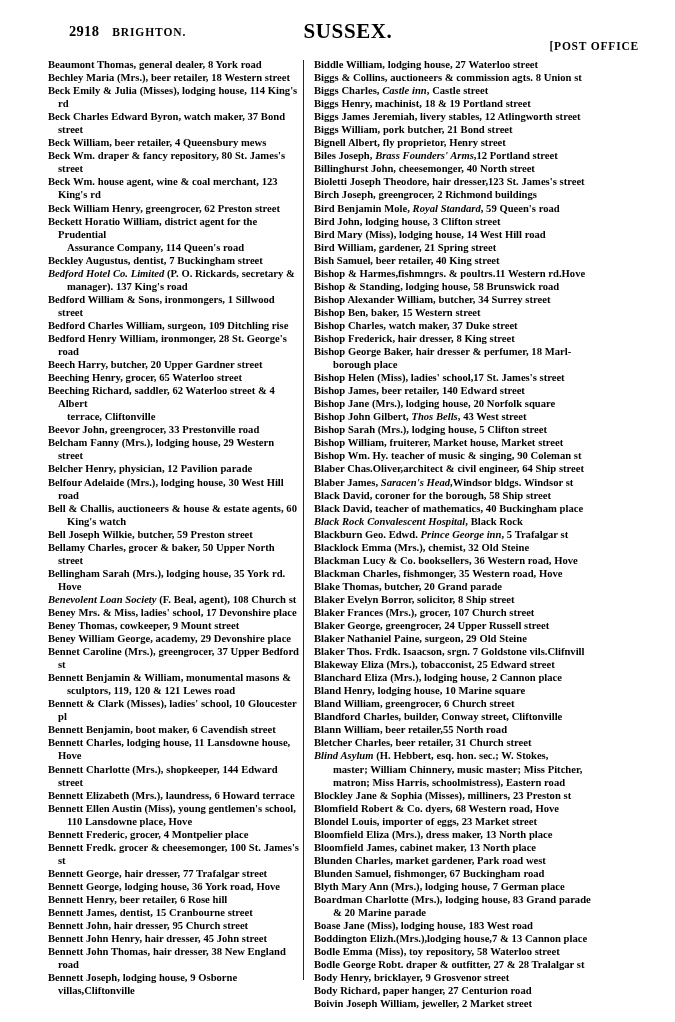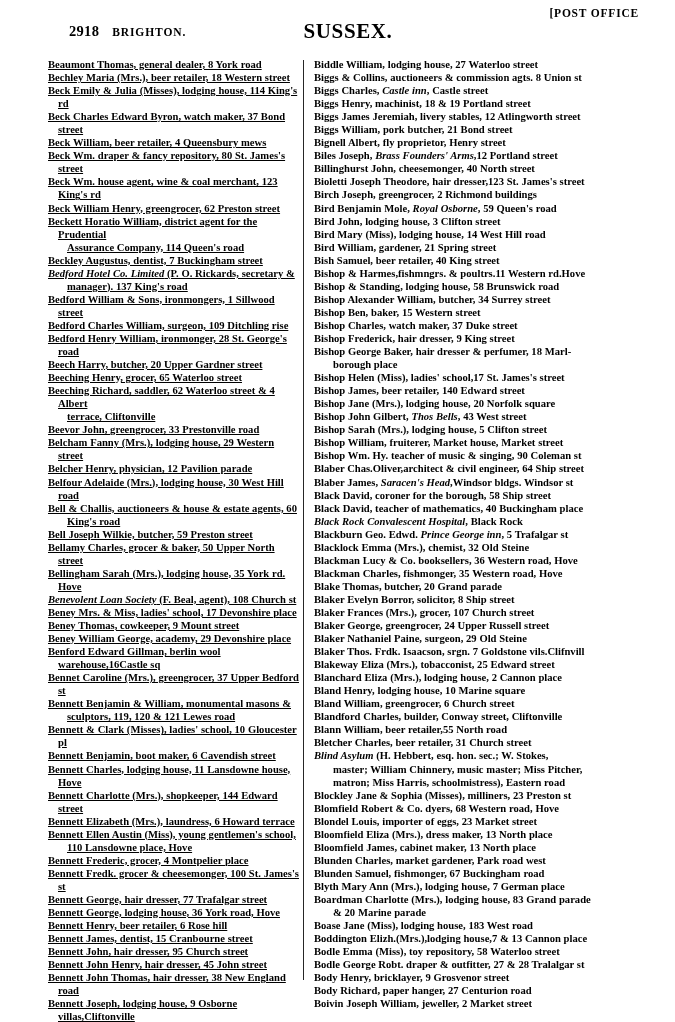--- a/index.html
+++ b/index.html
@@ -56,21 +56,21 @@
     right: 0;
     top: 19px;
     text-align: center;
     font-size: 21px;
     font-weight: 700;
     letter-spacing: 0.6px;
   }
   .rh-right {
     position: absolute;
     right: 36px;
-    top: 7px;
+    top: 40px;
     font-size: 11.5px;
     font-weight: 700;
     letter-spacing: 0.8px;
     white-space: nowrap;
   }
 
   
   .columns {
     position: absolute;
     top: 58px;
@@ -80,21 +80,20 @@
     display: flex;
     align-items: flex-start;
   }
   .col {
     box-sizing: border-box;
   }
   .col-left {
     width: 303px;
     padding-left: 48px;
     padding-right: 4px;
-    text-decoration: underline;
   }
   .rule {
     width: 1px;
     align-self: stretch;
     background: #000;
     margin: 2px 6px 2px 0;
     opacity: 0.85;
     flex: 0 0 1px;
     height: 920px;
   }
@@ -203,21 +202,21 @@
           <span class="ln">Belcham Fanny (Mrs.), lodging house, 29 Western street</span>
         </p>
         <p class="entry">
           <span class="ln">Belcher Henry, physician, 12 Pavilion parade</span>
         </p>
         <p class="entry">
           <span class="ln">Belfour Adelaide (Mrs.), lodging house, 30 West Hill road</span>
         </p>
         <p class="entry">
           <span class="ln">Bell &amp; Challis, auctioneers &amp; house &amp; estate agents, 60</span>
-          <span class="ln cont">King's road</span>
+          <span class="ln cont">King's watch</span>
         </p>
         <p class="entry">
           <span class="ln">Bell Joseph Wilkie, butcher, 59 Preston street</span>
         </p>
         <p class="entry">
           <span class="ln">Bellamy Charles, grocer &amp; baker, 50 Upper North street</span>
         </p>
         <p class="entry">
           <span class="ln">Bellingham Sarah (Mrs.), lodging house, 35 York rd. Hove</span>
         </p>
@@ -225,23 +224,20 @@
           <span class="ln"><i>Benevolent Loan Society</i> (F. Beal, agent), 108 Church st</span>
         </p>
         <p class="entry">
           <span class="ln">Beney Mrs. &amp; Miss, ladies' school, 17 Devonshire place</span>
         </p>
         <p class="entry">
           <span class="ln">Beney Thomas, cowkeeper, 9 Mount street</span>
         </p>
         <p class="entry">
           <span class="ln">Beney William George, academy, 29 Devonshire place</span>
-        </p>
-        <p class="entry">
-          <span class="ln">Benford Edward Gillman, berlin wool warehouse,16Castle sq</span>
         </p>
         <p class="entry">
           <span class="ln">Bennet Caroline (Mrs.), greengrocer, 37 Upper Bedford st</span>
         </p>
         <p class="entry">
           <span class="ln">Bennett Benjamin &amp; William, monumental masons &amp;</span>
           <span class="ln cont">sculptors, 119, 120 &amp; 121 Lewes road</span>
         </p>
         <p class="entry">
           <span class="ln">Bennett &amp; Clark (Misses), ladies' school, 10 Gloucester pl</span>
@@ -322,21 +318,21 @@
         <p class="entry">
           <span class="ln">Billinghurst John, cheesemonger, 40 North street</span>
         </p>
         <p class="entry">
           <span class="ln">Bioletti Joseph Theodore, hair dresser,123 St. James's street</span>
         </p>
         <p class="entry">
           <span class="ln">Birch Joseph, greengrocer, 2 Richmond buildings</span>
         </p>
         <p class="entry">
-          <span class="ln">Bird Benjamin Mole, <i>Royal Osborne</i>, 59 Queen's road</span>
+          <span class="ln">Bird Benjamin Mole, <i>Royal Standard</i>, 59 Queen's road</span>
         </p>
         <p class="entry">
           <span class="ln">Bird John, lodging house, 3 Clifton street</span>
         </p>
         <p class="entry">
           <span class="ln">Bird Mary (Miss), lodging house, 14 West Hill road</span>
         </p>
         <p class="entry">
           <span class="ln">Bird William, gardener, 21 Spring street</span>
         </p>
@@ -352,21 +348,21 @@
         <p class="entry">
           <span class="ln">Bishop Alexander William, butcher, 34 Surrey street</span>
         </p>
         <p class="entry">
           <span class="ln">Bishop Ben, baker, 15 Western street</span>
         </p>
         <p class="entry">
           <span class="ln">Bishop Charles, watch maker, 37 Duke street</span>
         </p>
         <p class="entry">
-          <span class="ln">Bishop Frederick, hair dresser, 9 King street</span>
+          <span class="ln">Bishop Frederick, hair dresser, 8 King street</span>
         </p>
         <p class="entry">
           <span class="ln">Bishop George Baker, hair dresser &amp; perfumer, 18 Marl-</span>
           <span class="ln cont">borough place</span>
         </p>
         <p class="entry">
           <span class="ln">Bishop Helen (Miss), ladies' school,17 St. James's street</span>
         </p>
         <p class="entry">
           <span class="ln">Bishop James, beer retailer, 140 Edward street</span>

